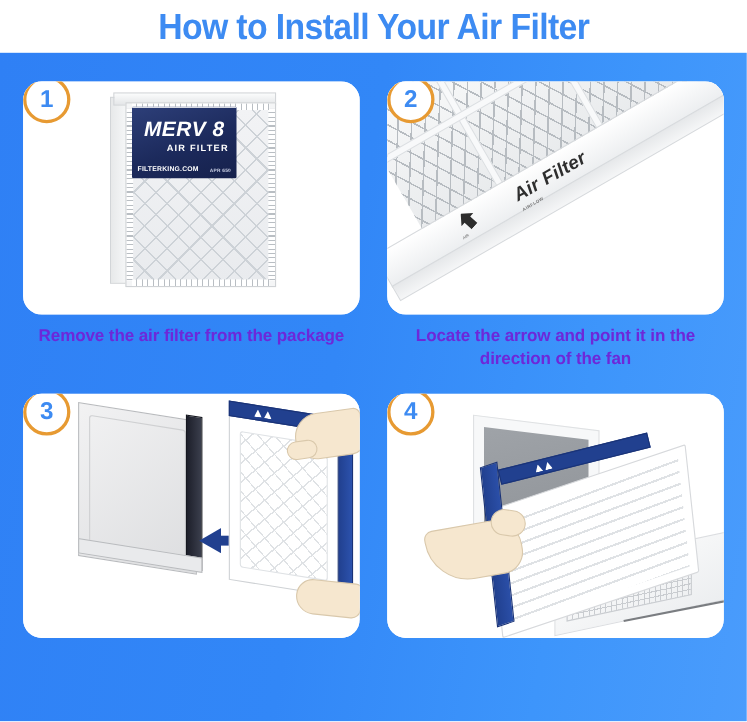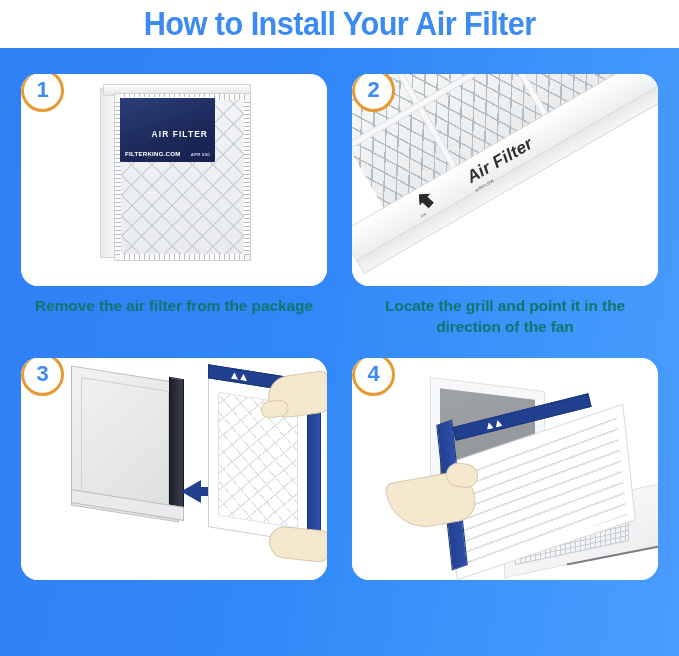--- a/index.html
+++ b/index.html
@@ -49,21 +49,21 @@
     display:flex;align-items:center;justify-content:center;
     z-index:6;box-sizing:border-box;
   }
   .badge span{
     font-size:22px;font-weight:bold;color:#3d8bf2;line-height:1;
     transform:translateY(-1px);
   }
 
   
   .caption{
-    width:306px;margin-top:9px;text-align:center;color:#0f766e;
+    width:306px;margin-top:9px;text-align:center;color:#6d28d9;
     font-size:15.5px;font-weight:bold;line-height:21px;
     letter-spacing:-0.1px;
   }
 
   
   .ph1{position:absolute;left:0;top:0;width:306px;height:212px;background:#fff;}
   .filt{
     position:absolute;left:79px;top:10px;width:151px;height:177px;
   }
   .filt .side{
@@ -328,20 +328,21 @@
               <div class="pleatR"></div>
               <div class="pleatT"></div>
               <div class="pleatB"></div>
             </div>
             <div class="label">
               <div class="lbl-top"></div>
               <div class="brand-row">
                 
                 
               </div>
+              <div class="merv">MERV 8</div>
               <div class="airfilter">AIR FILTER</div>
               <div class="lbl-foot">
                 <div class="dotcom">FILTERKING.COM</div>
                 <div class="apr">APR 650</div>
               </div>
             </div>
           </div>
         </div>
         <div class="badge">
           <span>1</span>
@@ -366,21 +367,21 @@
             <div class="f2txt">
               <span>Air Filter</span>
               <small>AIRFLOW</small>
             </div>
           </div>
         </div>
         <div class="badge">
           <span>2</span>
         </div>
       </div>
-      <div class="caption">Locate the grill and point it in the direction of the fan</div>
+      <div class="caption">Locate the arrow and point it in the direction of the fan</div>
     </div>
 
     <div class="step s3">
       <div class="card">
         <div class="ill3">
           <div class="unit"></div>
           <div class="unit-dark"></div>
           <div class="unit-lip"></div>
           <div class="arrow3">
             <div class="shaft"></div>

